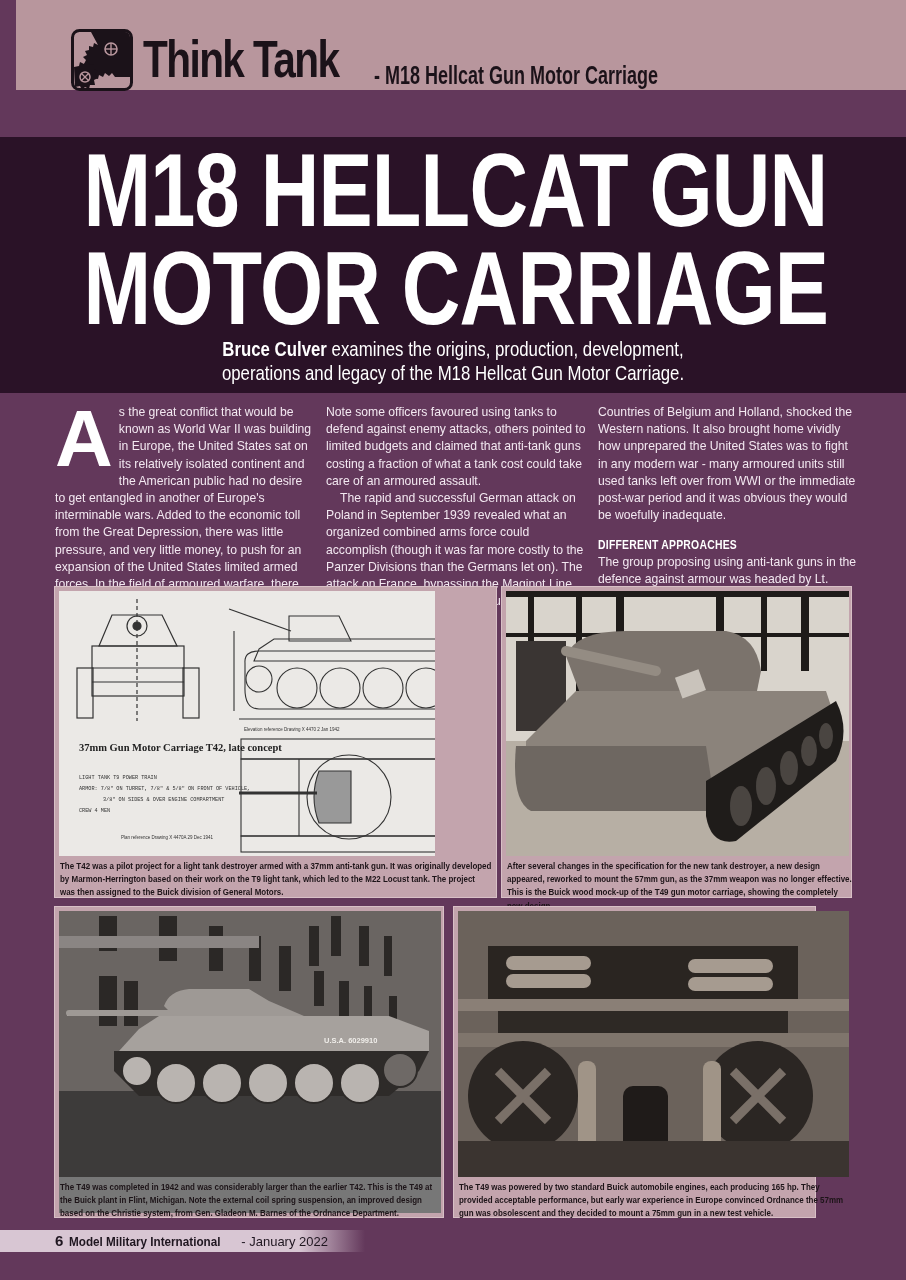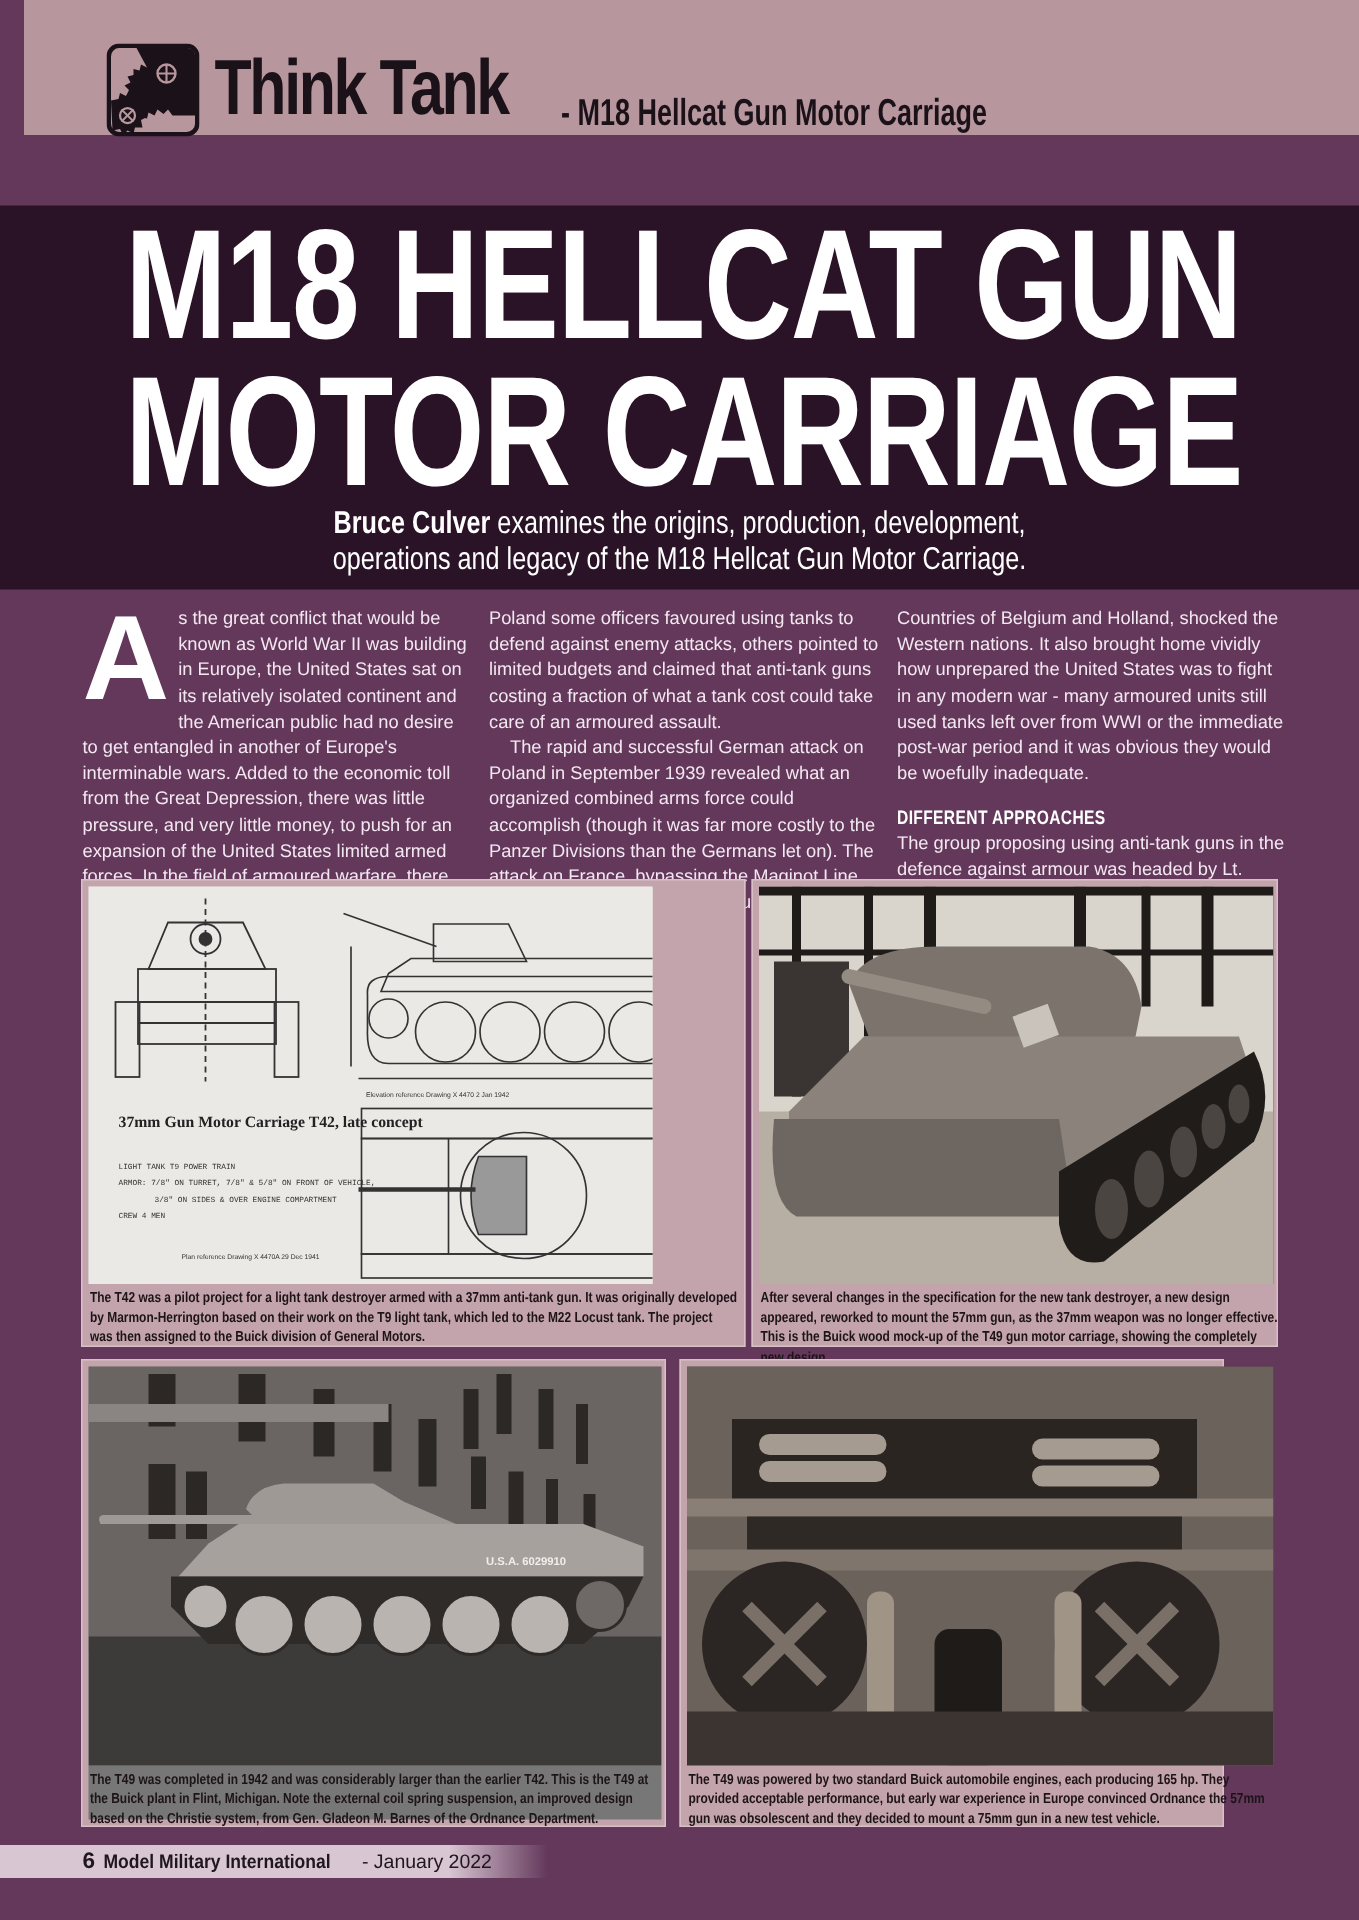--- a/index.html
+++ b/index.html
@@ -81,21 +81,21 @@
     <span class="l">operations and legacy of the M18 Hellcat Gun Motor Carriage.</span>
   </div>
 </div>
 
 <div class="cols">
   <div class="col col1">
     <span class="dropcap">A</span>
     <p>s the great conflict that would be known as World War II was building in Europe, the United States sat on its relatively isolated continent and the American public had no desire to get entangled in another of Europe's interminable wars. Added to the economic toll from the Great Depression, there was little pressure, and very little money, to push for an expansion of the United States limited armed forces. In the field of armoured warfare, there were additionally differences in how to handle and attack by enemy tank forces.</p>
   </div>
   <div class="col col2">
-    <p>Poland some officers favoured using tanks to defend against enemy attacks, others pointed to limited budgets and claimed that anti-tank guns costing a fraction of what a tank cost could take care of an armoured assault.</p>
+    <p>Note some officers favoured using tanks to defend against enemy attacks, others pointed to limited budgets and claimed that anti-tank guns costing a fraction of what a tank cost could take care of an armoured assault.</p>
     <p class="indent">The rapid and successful German attack on Poland in September 1939 revealed what an organized combined arms force could accomplish (though it was far more costly to the Panzer Divisions than the Germans let on). The attack on France, bypassing the Maginot Line almost entirely by invading through the Low</p>
   </div>
   <div class="col col3">
     <p>Countries of Belgium and Holland, shocked the Western nations. It also brought home vividly how unprepared the United States was to fight in any modern war - many armoured units still used tanks left over from WWI or the immediate post-war period and it was obvious they would be woefully inadequate.</p>
     <div class="subhead">DIFFERENT APPROACHES</div>
     <p>The group proposing using anti-tank guns in the defence against armour was headed by Lt. Gen. Lesley J. McNair, who became the</p>
   </div>
 </div>
 
 <div class="figure fig1">

